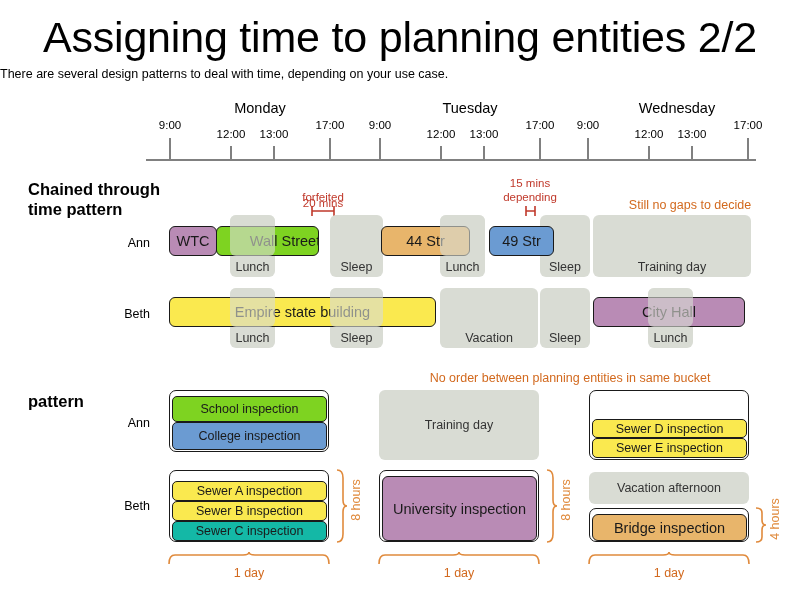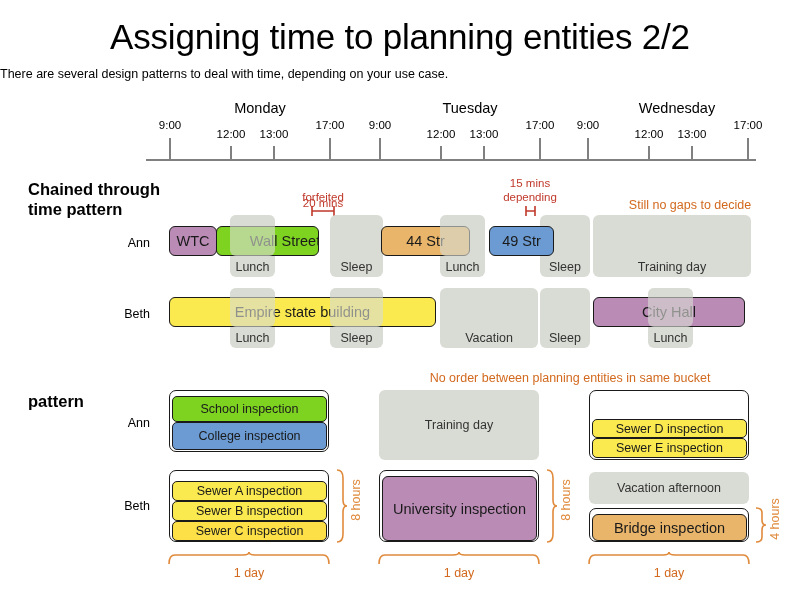--- a/index.html
+++ b/index.html
@@ -7,21 +7,21 @@
     width:800px;height:600px;background:#ffffff;
     font-family:"Liberation Sans", sans-serif;
     color:#000;overflow:hidden;position:relative;
   }
   .stage{position:absolute;left:0;top:0;width:800px;height:600px;}
   .abs{position:absolute;box-sizing:border-box;}
 
   
   .title{
     left:0;top:16px;width:800px;text-align:center;
-    font-size:35px;line-height:42px;font-weight:400;letter-spacing:-0.2px;
+    font-size:43px;line-height:42px;font-weight:400;letter-spacing:-0.2px;
   }
   .subtitle{
     left:0;top:66px;width:800px;text-align:left;
     font-size:12.5px;line-height:16px;
   }
   .section-title{
     font-size:16.5px;font-weight:bold;line-height:20px;left:28px;
   }
   .row-label{font-size:12.5px;text-align:right;width:120px;}
 
@@ -161,21 +161,21 @@
   <div class="abs bucket" style="left:589px;top:390px;width:160px;height:70px;">
     <div class="abs blk sm" style="left:2px;top:28px;width:155px;height:19px;background:#fae94f;">Sewer D inspection</div>
     <div class="abs blk sm" style="left:2px;top:47px;width:155px;height:20px;background:#fae94f;">Sewer E inspection</div>
   </div>
 
   <div class="abs row-label" style="left:30px;top:499px;">Beth</div>
 
   <div class="abs bucket" style="left:169px;top:470px;width:160px;height:72px;padding-left:25px;">
     <div class="abs blk sm" style="left:2px;top:10px;width:155px;height:20px;background:#fae94f;">Sewer A inspection</div>
     <div class="abs blk sm" style="left:2px;top:30px;width:155px;height:20px;background:#fae94f;">Sewer B inspection</div>
-    <div class="abs blk sm" style="left:2px;top:50px;width:155px;height:20px;background:#fde047;">Sewer C inspection</div>
+    <div class="abs blk sm" style="left:2px;top:50px;width:155px;height:20px;background:#14b8a6;">Sewer C inspection</div>
   </div>
 
   <div class="abs bucket" style="left:379px;top:470px;width:160px;height:72px;">
     <div class="abs blk" style="left:2px;top:5px;width:155px;height:65px;background:#b98bb5;">University inspection</div>
   </div>
 
   <div class="abs pin center" style="left:589px;top:472px;width:160px;height:32px;">Vacation afternoon</div>
   <div class="abs bucket" style="left:589px;top:508px;width:160px;height:34px;">
     <div class="abs blk" style="left:2px;top:5px;width:155px;height:27px;background:#e8b56b;">Bridge inspection</div>
   </div>

